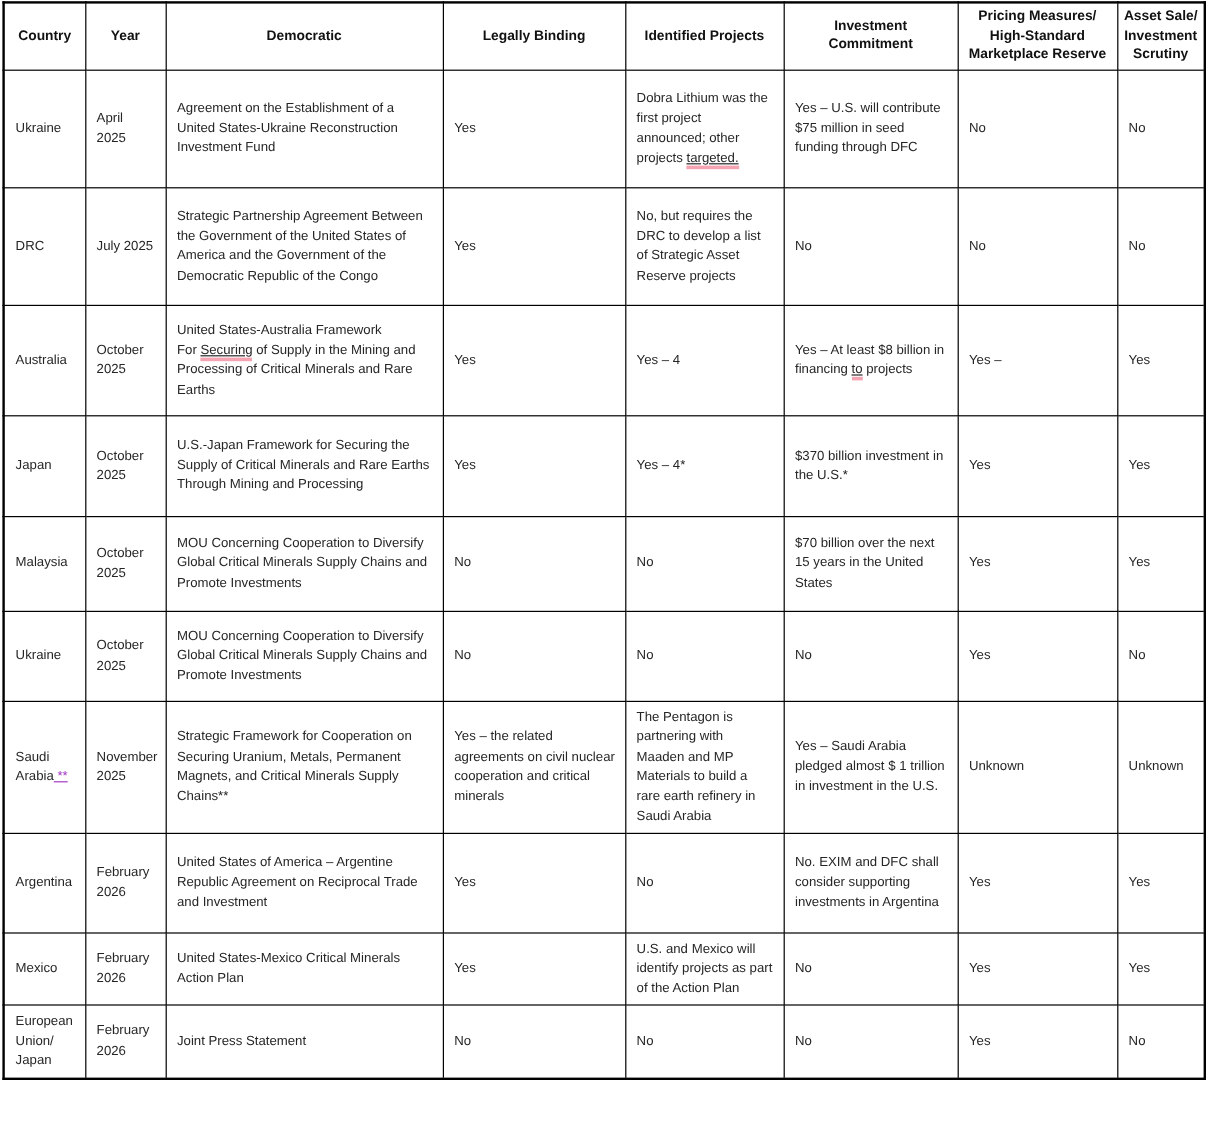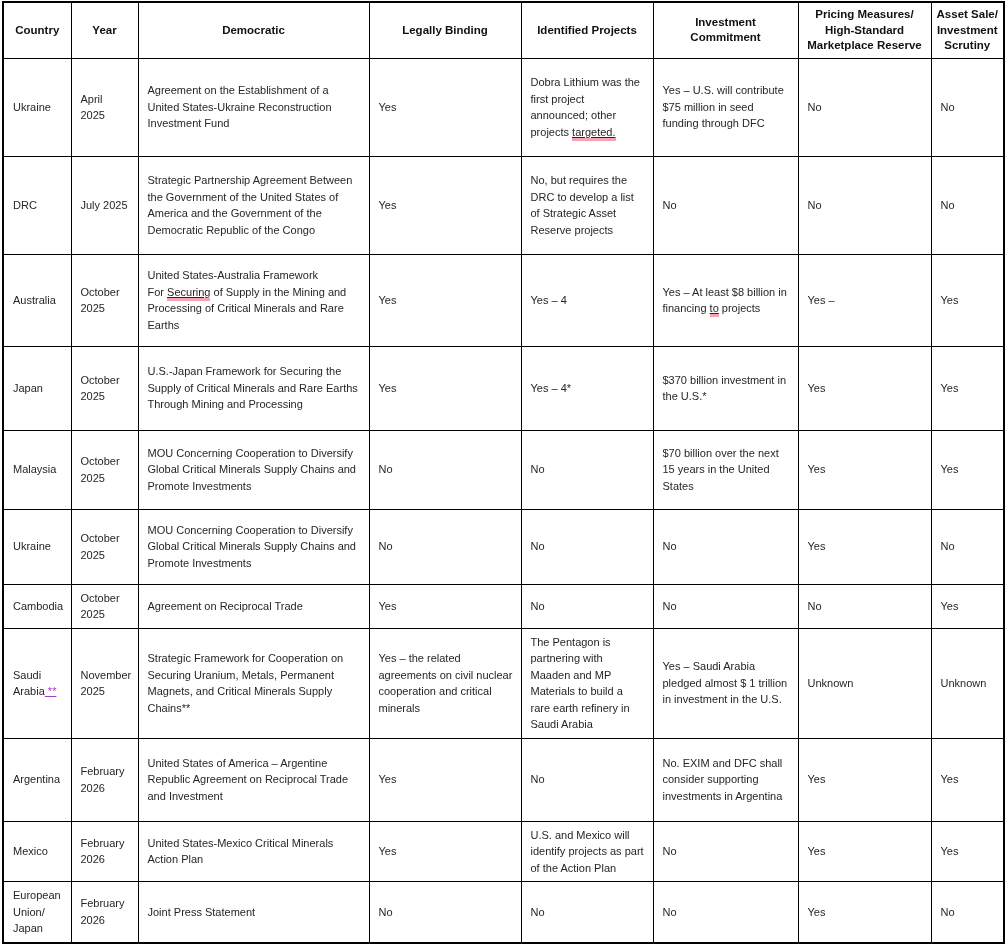--- a/index.html
+++ b/index.html
@@ -93,30 +93,20 @@
       <tr style="height:75px">
         <td>Ukraine</td>
         <td>October 2025</td>
         <td>MOU Concerning Cooperation to Diversify Global Critical Minerals Supply Chains and Promote Investments</td>
         <td>No</td>
         <td>No</td>
         <td>No</td>
         <td>Yes</td>
         <td>No</td>
       </tr>
-      <tr style="height:36px">
-        <td>Cambodia</td>
-        <td>October 2025</td>
-        <td>Agreement on Reciprocal Trade</td>
-        <td>Yes</td>
-        <td>No</td>
-        <td>No</td>
-        <td>No</td>
-        <td>Yes</td>
-      </tr>
       <tr style="height:108px">
         <td><span>Saudi Arabia</span><span class="purple-link"> **</span></td>
         <td>November 2025</td>
         <td>Strategic Framework for Cooperation on Securing Uranium, Metals, Permanent Magnets, and Critical Minerals Supply Chains**</td>
         <td>Yes – the related agreements on civil nuclear cooperation and critical minerals</td>
         <td>The Pentagon is partnering with Maaden and MP Materials to build a rare earth refinery in Saudi Arabia</td>
         <td>Yes – Saudi Arabia pledged almost $ 1 trillion in investment in the U.S.</td>
         <td>Unknown</td>
         <td>Unknown</td>
       </tr>

